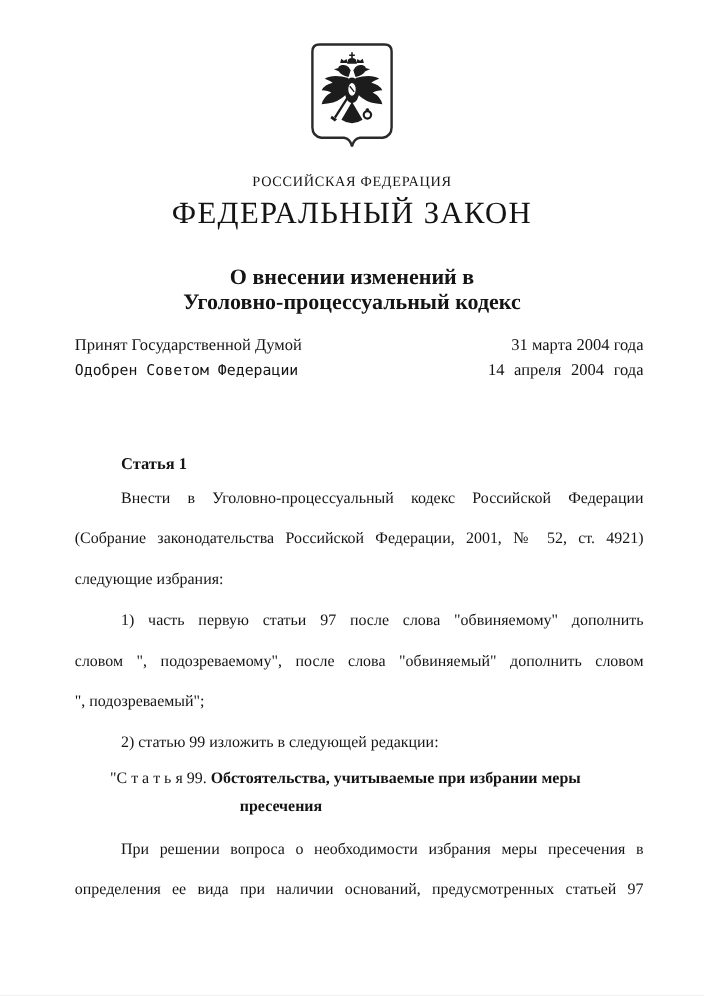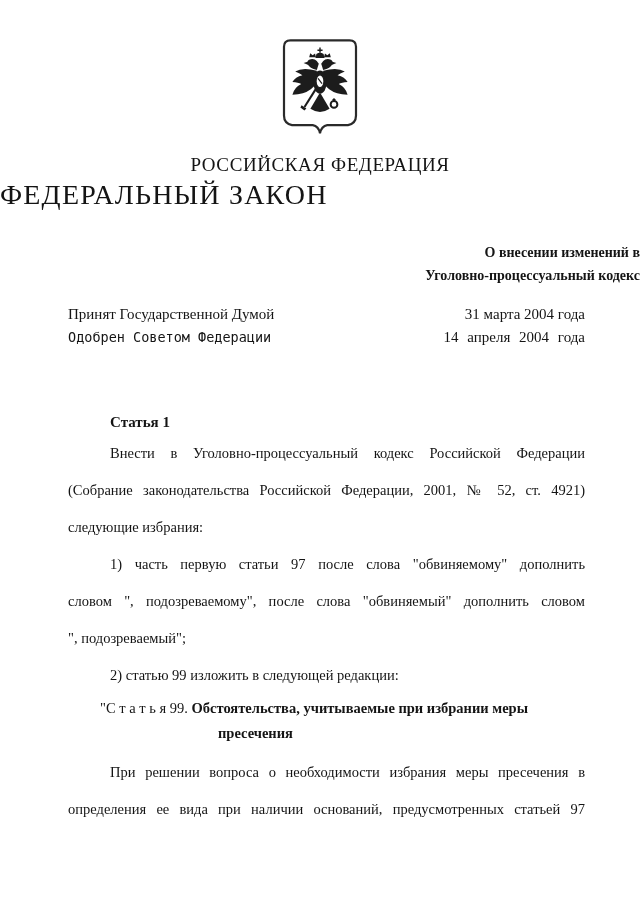--- a/index.html
+++ b/index.html
@@ -8,29 +8,29 @@
     width:640px; height:905px;
     margin:0 auto;
     background:#ffffff;
     color:#141414;
     font-family:"Liberation Serif", serif;
     overflow:hidden;
   }
   .arms { display:block; margin:38px auto 0 auto; width:80px; height:104px; }
   .country {
     margin-top:12px; text-align:center;
-    font-size:19px; letter-spacing:0.6px; line-height:22px;
+    font-size:13px; letter-spacing:0.6px; line-height:22px;
   }
   .doctype {
-    margin-top:3px; text-align:left;
+    margin-top:3px; text-align:center;
     font-size:28px; letter-spacing:1.2px; line-height:31px;
   }
   .subject {
-    margin-top:31px; text-align:right;
-    font-weight:bold; font-size:14px; line-height:23px;
+    margin-top:31px; text-align:center;
+    font-weight:bold; font-size:20px; line-height:23px;
   }
   .adoption { margin:16px 55px 0 68px; }
   .adoption .row {
     display:flex; justify-content:space-between; align-items:baseline;
     font-size:15px; line-height:23px;gap:36px;
   }
   .adoption .row.typewriter .lbl {
     font-family:"DejaVu Sans Mono", monospace; font-size:13.5px;
   }
   .adoption .row.typewriter .dt { word-spacing:5px; }

